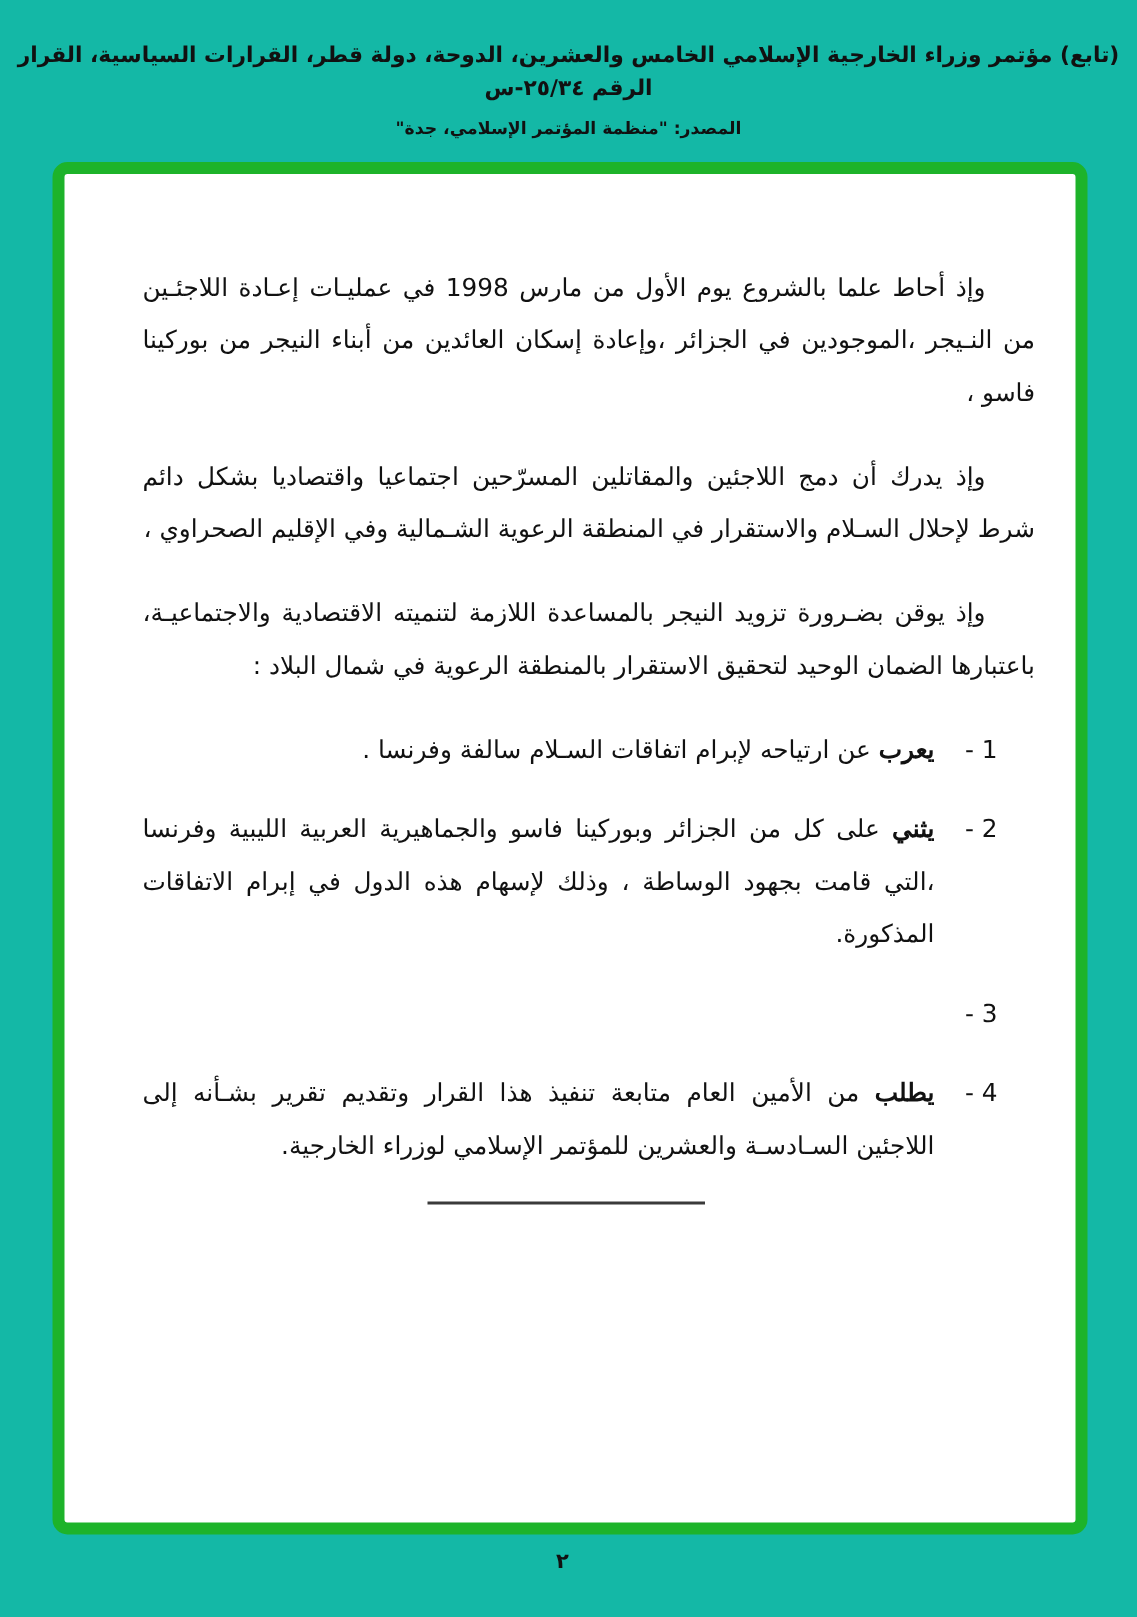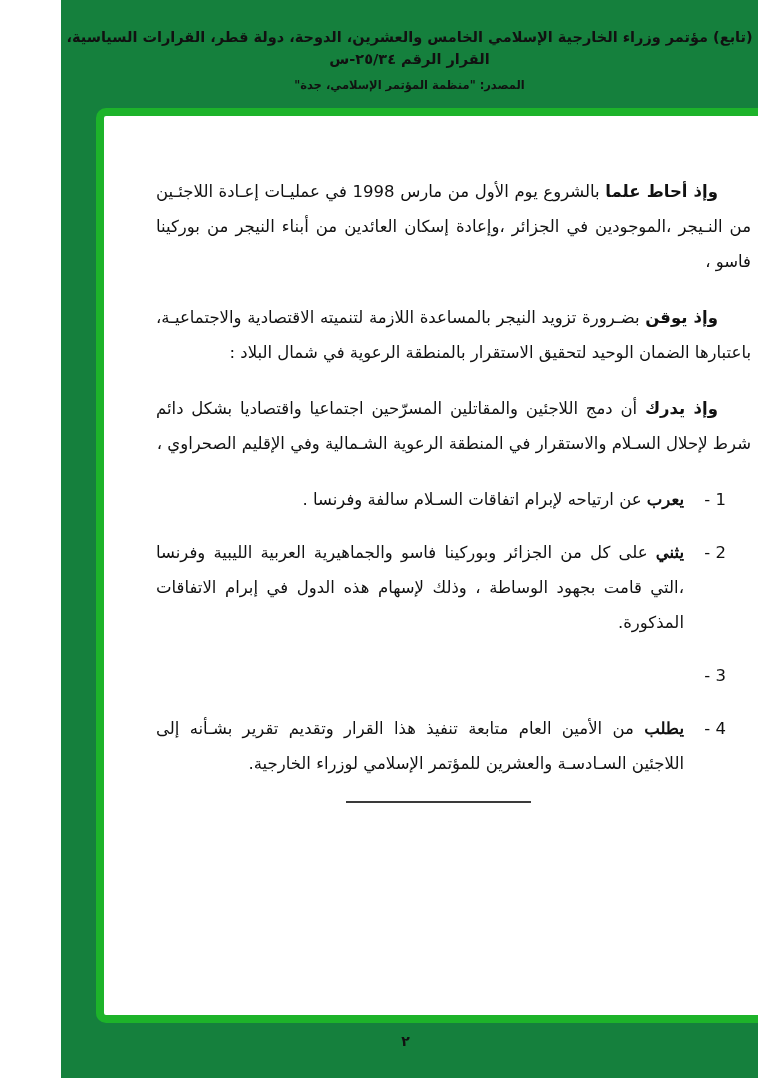--- a/index.html
+++ b/index.html
@@ -4,21 +4,21 @@
   <style>
     * { margin: 0; padding: 0; box-sizing: border-box; }
     html, body {
       width: 758px; height: 1078px;
       background: #ffffff;
       font-family: "DejaVu Sans", sans-serif;
       direction: rtl;
       color: #111111;
       overflow: hidden;
     }
-    .page { position: relative; width: 697px; height: 1078px; background: #15803d; }
+    .page { position: relative; width: 758px; height: 1078px; background: #14b8a6; }
 
     
     .doc-header {
       position: absolute; top: 26px; left: 0; right: 0;
       text-align: center;
     }
     .doc-header .h-line1 {
       font-size: 14.5px; font-weight: bold; letter-spacing: 0px;
       line-height: 22px;
     }
@@ -40,21 +40,21 @@
       padding: 58px 27px 0 52px; 
       font-size: 16.5px;
       line-height: 35px;
     }
 
     .para {
       text-align: justify;
       text-indent: 33px; 
       margin-bottom: 21px;
     }
-    .para .lead { font-weight: bold; margin-top: 46px; }
+    .para .lead { font-weight: normal; margin-top: 46px; }
 
     .item {
       display: flex;
       margin-bottom: 18px;
       padding-right: 25px;
     }
     .item .item-num {
       flex: 0 0 42px;
       white-space: nowrap;
     }
@@ -84,23 +84,23 @@
   <div class="doc-header">
     <div class="h-line1">(تابع) مؤتمر وزراء الخارجية الإسلامي الخامس والعشرين، الدوحة، دولة قطر، القرارات السياسية، القرار الرقم ٢٥/٣٤-س</div>
     <div class="h-line2">المصدر:  "منظمة المؤتمر الإسلامي، جدة"</div>
   </div>
 
   <div class="frame" style="border-color: rgb(29, 179, 42);">
     <div class="frame-content">
 
       <p class="para"><span class="lead">وإذ أحاط علما</span> <span>بالشروع يوم الأول من مارس 1998 في عمليـات إعـادة اللاجئـين من النـيجر ،الموجودين في الجزائر ،وإعادة إسكان العائدين من أبناء النيجر من بوركينا فاسو ،</span></p>
 
+      <p class="para"><span class="lead">وإذ يدرك</span> <span>أن دمج اللاجئين والمقاتلين المسرّحين اجتماعيا واقتصاديا بشكل دائم شرط لإحلال السـلام والاستقرار في المنطقة الرعوية الشـمالية وفي الإقليم الصحراوي ،</span></p>
+
       <p class="para"><span class="lead">وإذ يوقن</span> <span>بضـرورة تزويد النيجر بالمساعدة اللازمة لتنميته الاقتصادية والاجتماعيـة، باعتبارها الضمان الوحيد لتحقيق الاستقرار بالمنطقة الرعوية في شمال البلاد :</span></p>
-
-      <p class="para"><span class="lead">وإذ يدرك</span> <span>أن دمج اللاجئين والمقاتلين المسرّحين اجتماعيا واقتصاديا بشكل دائم شرط لإحلال السـلام والاستقرار في المنطقة الرعوية الشـمالية وفي الإقليم الصحراوي ،</span></p>
 
       <div class="item">
         <span class="item-num">1 -</span>
         <span class="item-text"><span class="lead">يعرب</span> <span>عن ارتياحه لإبرام اتفاقات السـلام سالفة وفرنسا .</span></span>
       </div>
 
       <div class="item">
         <span class="item-num">2 -</span>
         <span class="item-text"><span class="lead">يثني</span> <span>على كل من الجزائر وبوركينا فاسو والجماهيرية العربية الليبية وفرنسا ،التي قامت بجهود الوساطة ، وذلك لإسهام هذه الدول في إبرام الاتفاقات المذكورة.</span></span>
       </div>

